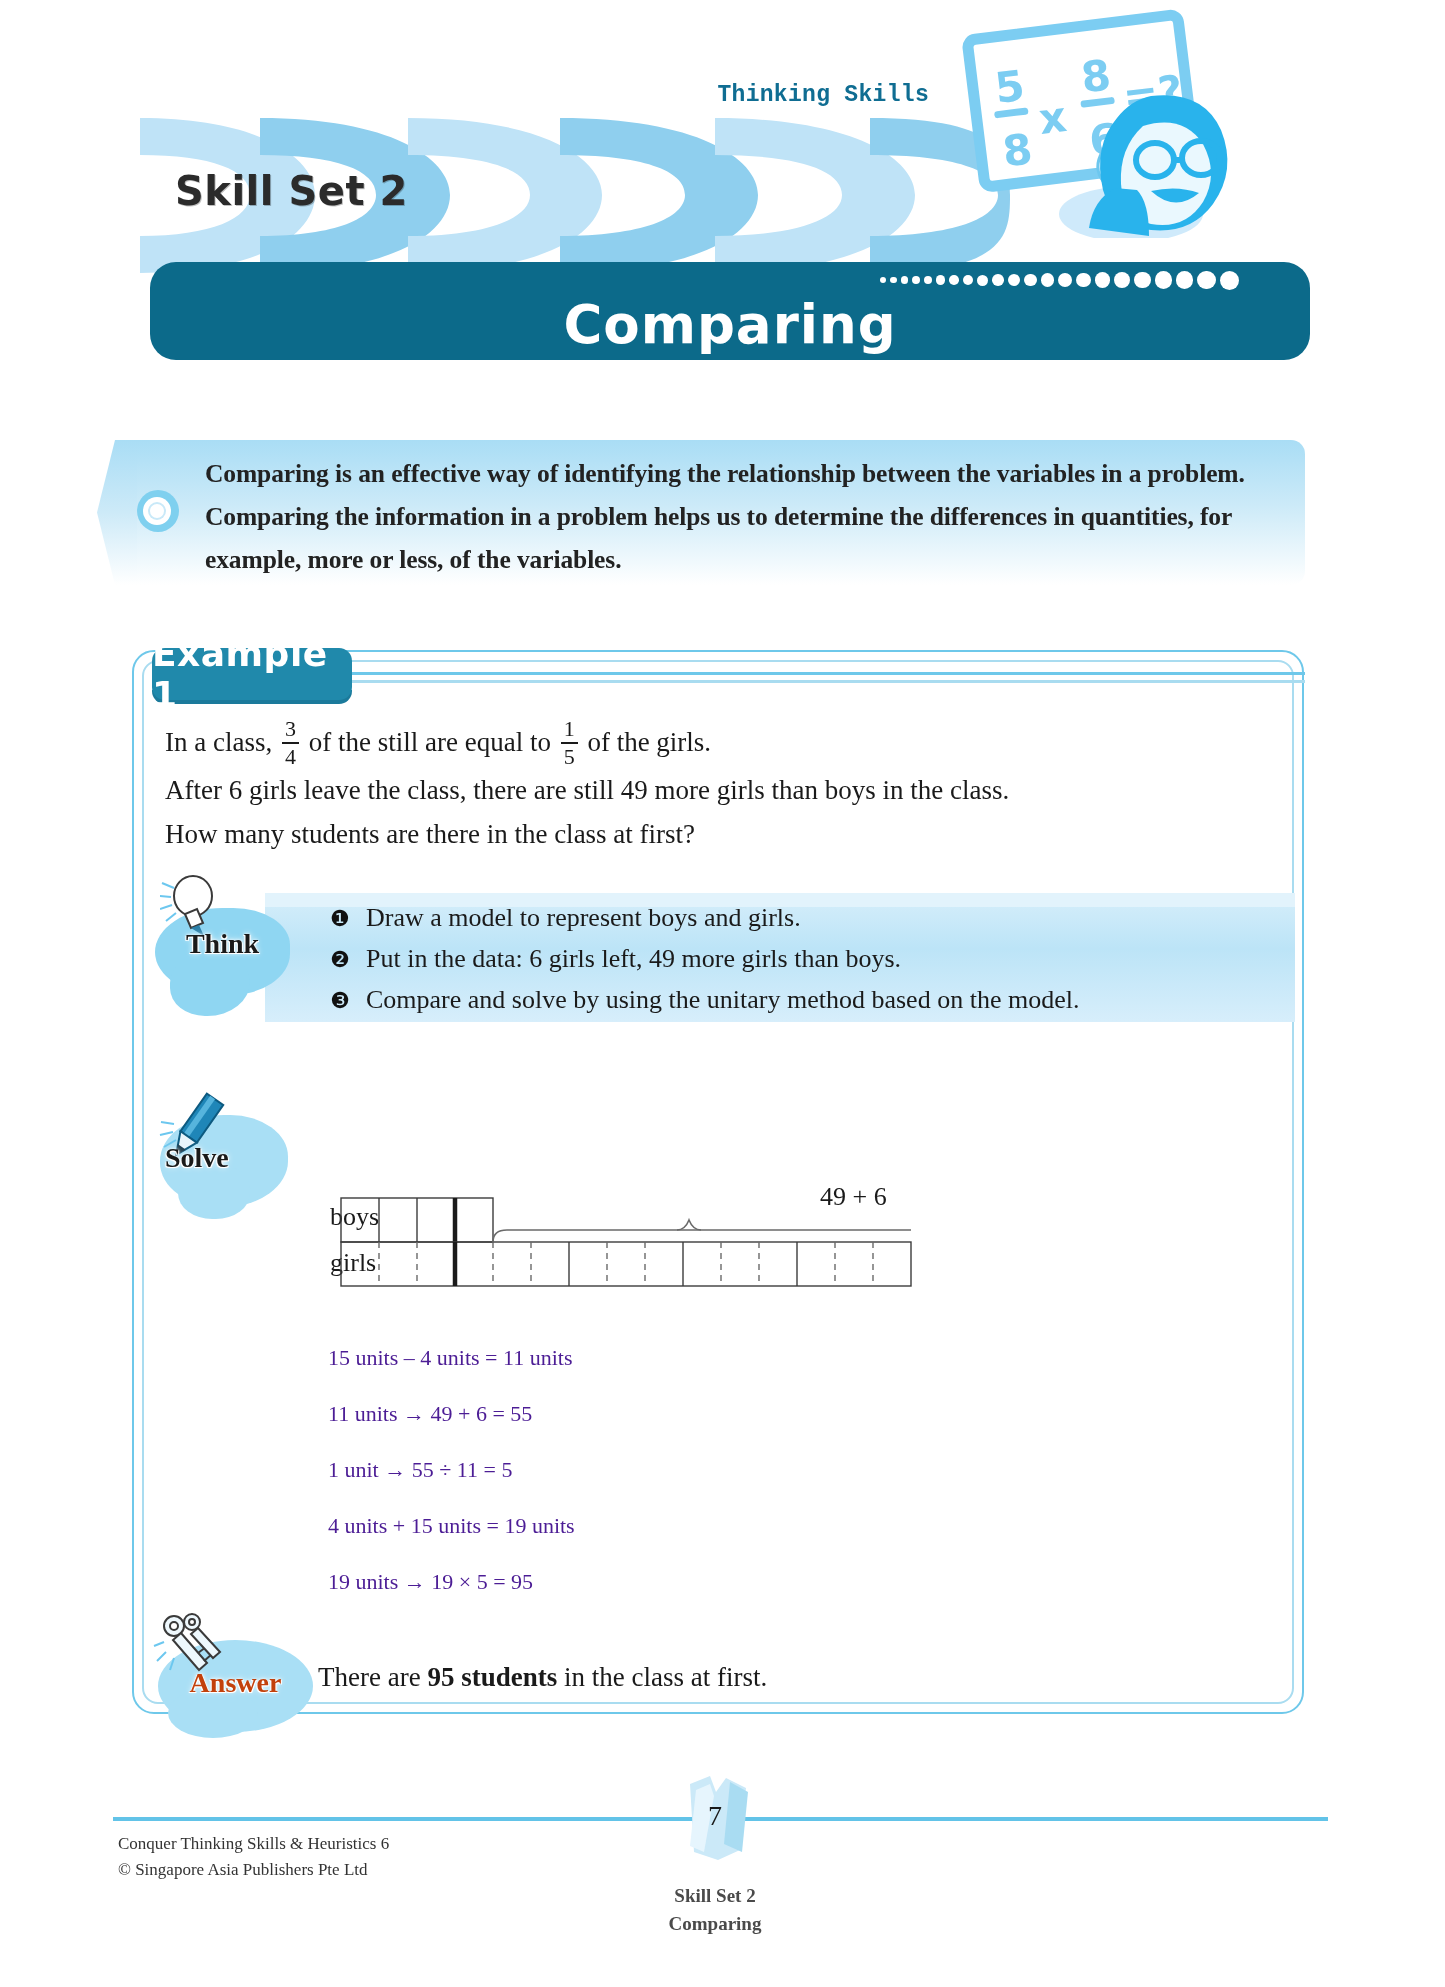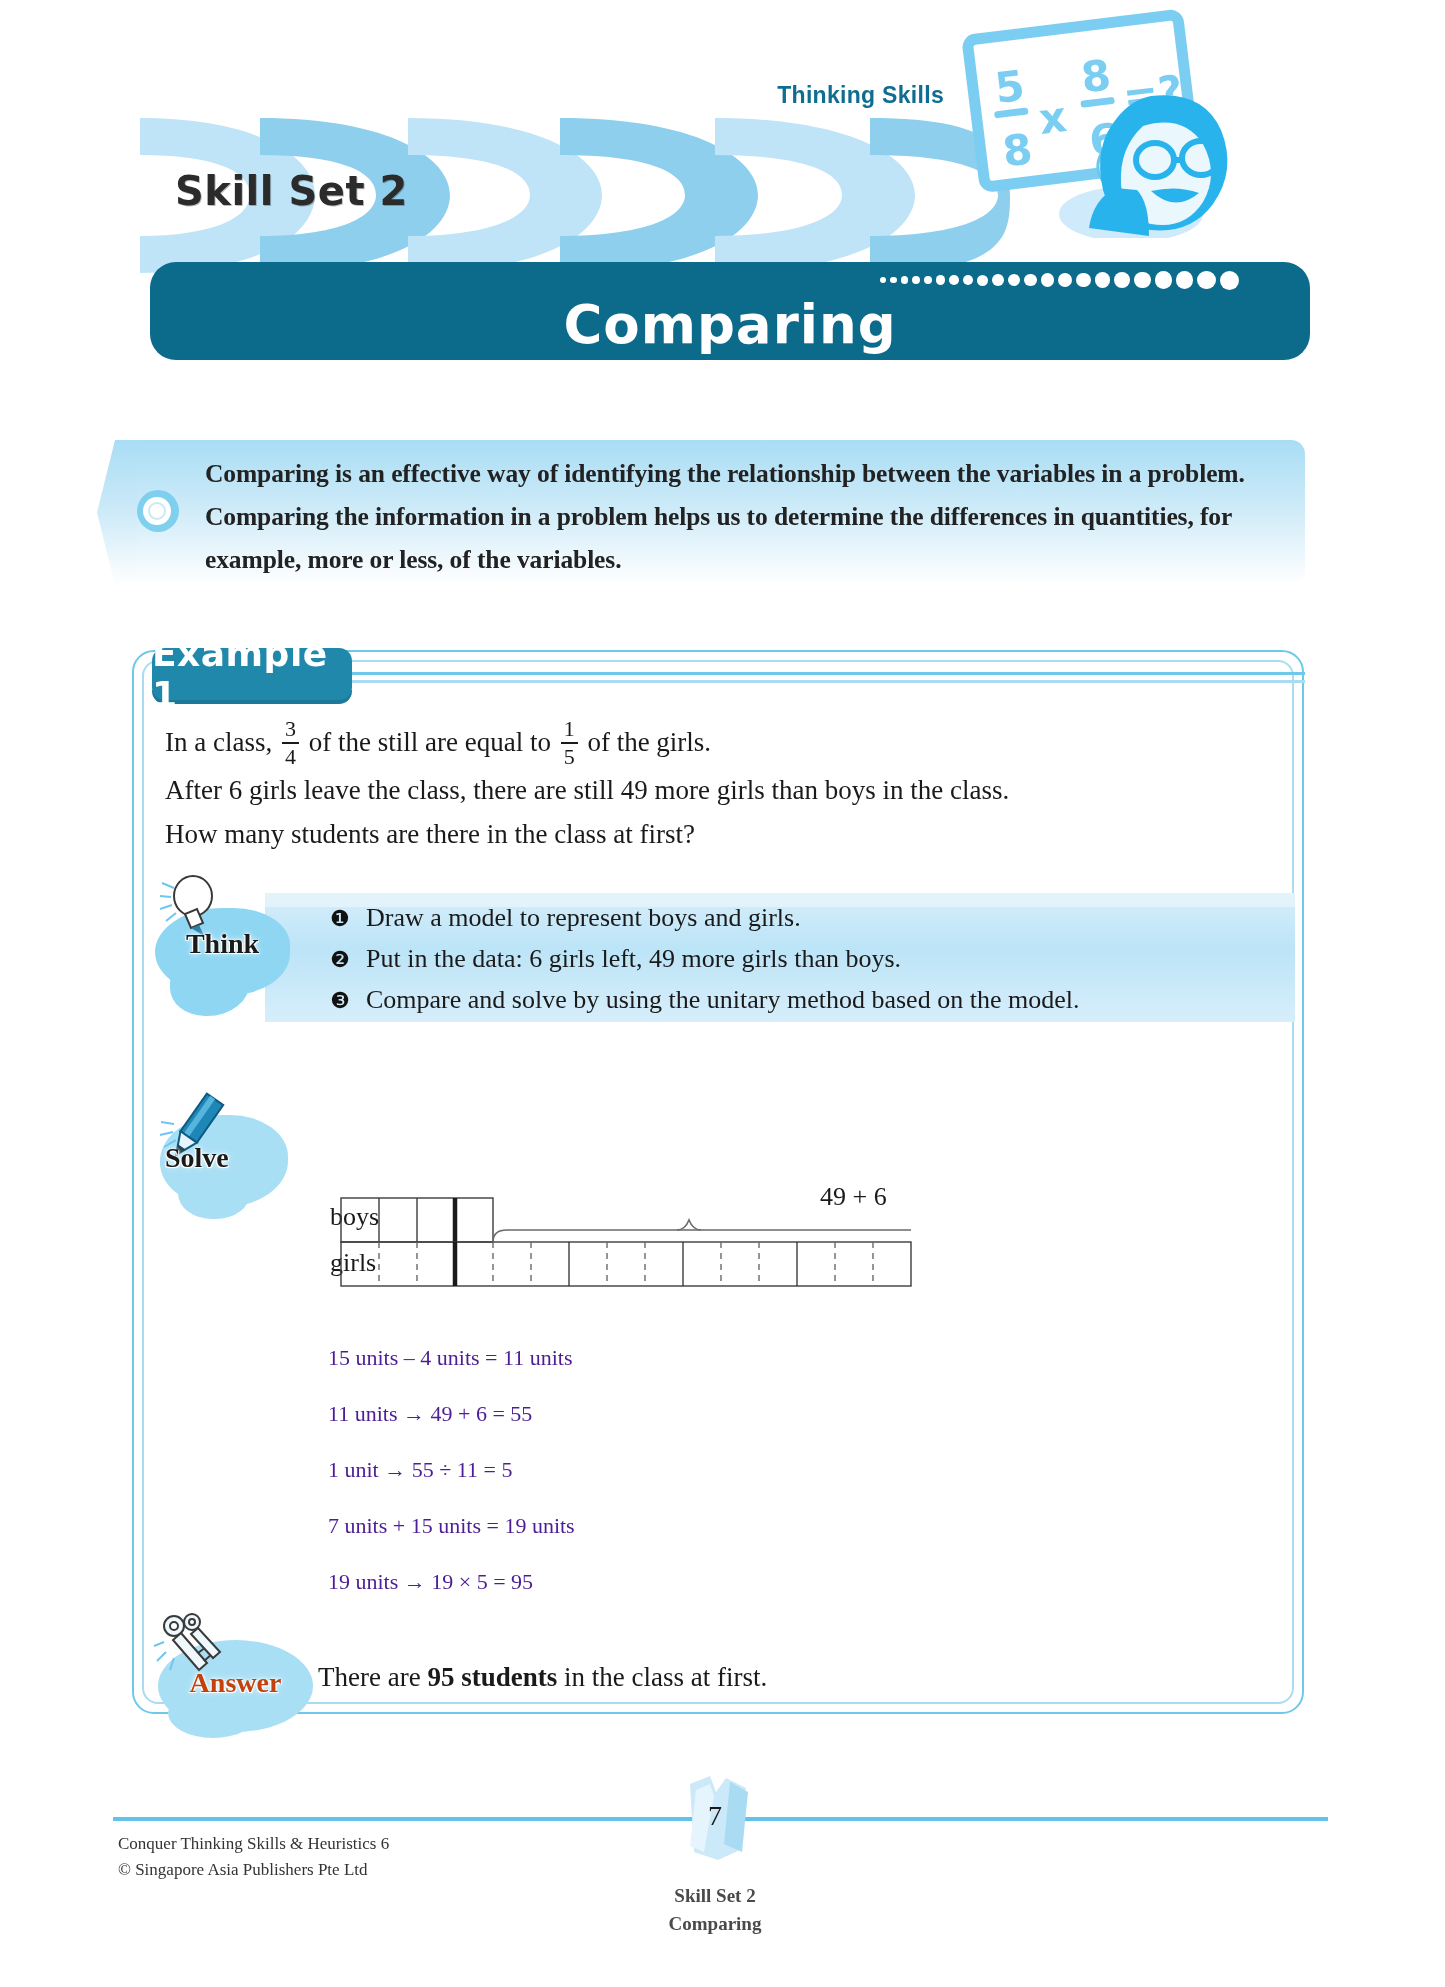--- a/index.html
+++ b/index.html
@@ -8,23 +8,23 @@
     background:#ffffff;
     font-family:"Liberation Serif", serif;
     position:relative;
     overflow:hidden;
   }
   .page{position:absolute;inset:0;}
 
   
   .header{position:absolute;left:0;top:0;width:1445px;height:300px;}
   .thinking-skills{
-    position:absolute;left:704px;top:82px;width:240px;
+    position:absolute;left:689px;top:82px;width:240px;
     text-align:right;
-    font-family:Liberation Sans, sans-serif;
+    font-family:Liberation Mono, monospace;
     font-weight:bold;font-size:23px;color:#0f6d92;
     letter-spacing:.3px;
   }
   .swoosh-wrap{position:absolute;left:140px;top:118px;width:870px;height:155px;overflow:hidden;}
   .skillset-label{
     position:absolute;left:175px;top:168px;
     font-family:"DejaVu Sans", sans-serif;
     font-weight:bold;font-size:40px;color:#2b2b2b;
     letter-spacing:.5px;
     text-shadow:1px 1px 0 rgba(0,0,0,.25);
@@ -408,21 +408,21 @@
 
     <path d="M168 62 q0 -12 14 -12 H586" fill="none" stroke="#6a6a6a" stroke-width="1.6"></path>
     <path d="M352 50 q8 0 12 -10 q4 10 12 10" fill="none" stroke="#6a6a6a" stroke-width="1.6"></path>
   </svg>
   <div style="position:absolute;left:820px;top:1182px;font-size:26px;color:#1a1a1a;">49 + 6</div>
 
   <div class="steps">
     <div>15 units – 4 units = 11 units</div>
     <div>11 units → 49 + 6 = 55</div>
     <div>1 unit → 55 ÷ 11 = 5</div>
-    <div>7 units + 15 units = 19 units</div>
+    <div>4 units + 15 units = 19 units</div>
     <div>19 units → 19 × 5 = 95</div>
   </div>
 
   <div class="answer-bubble"></div>
   <div class="answer-bubble2"></div>
   <svg class="keys" viewBox="0 0 80 80">
     <g stroke="#3a3a3a" stroke-width="2" fill="#eef8fd">
       <circle cx="22" cy="18" r="10"></circle>
       <circle cx="22" cy="18" r="4" fill="#ffffff"></circle>
       <path d="M29 25 l26 30 l-8 7 l-26 -30 z"></path>

